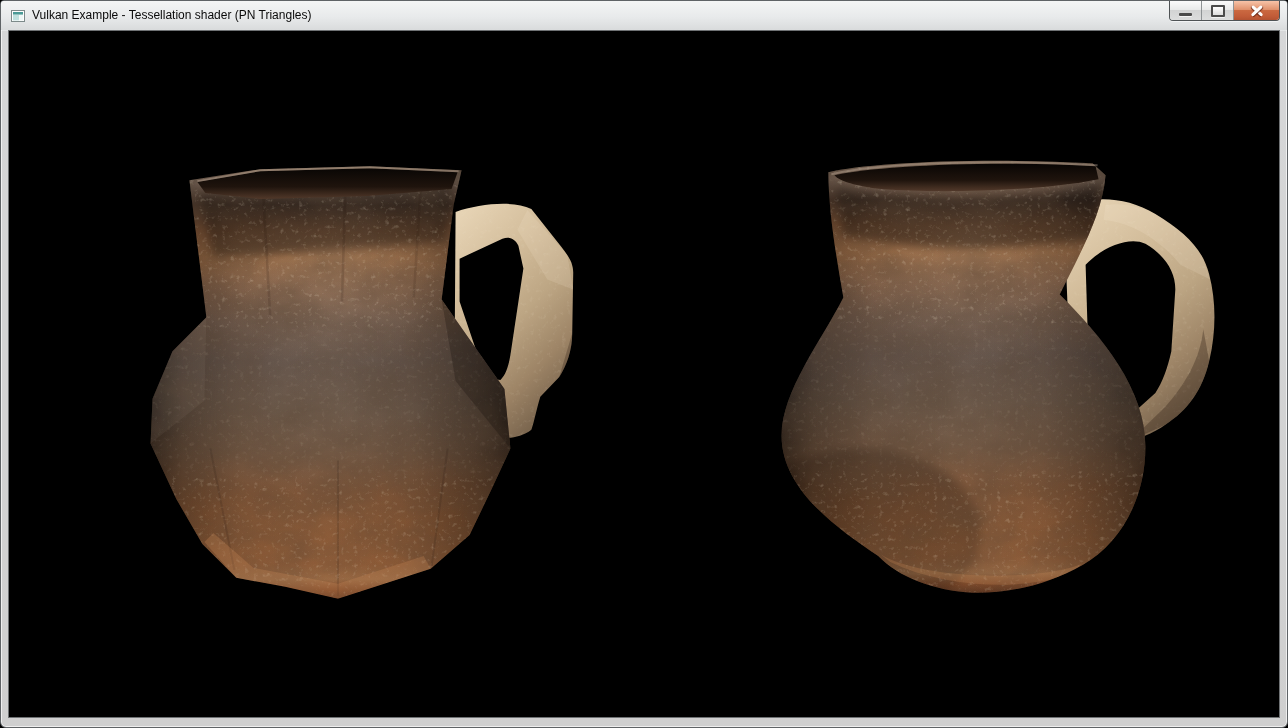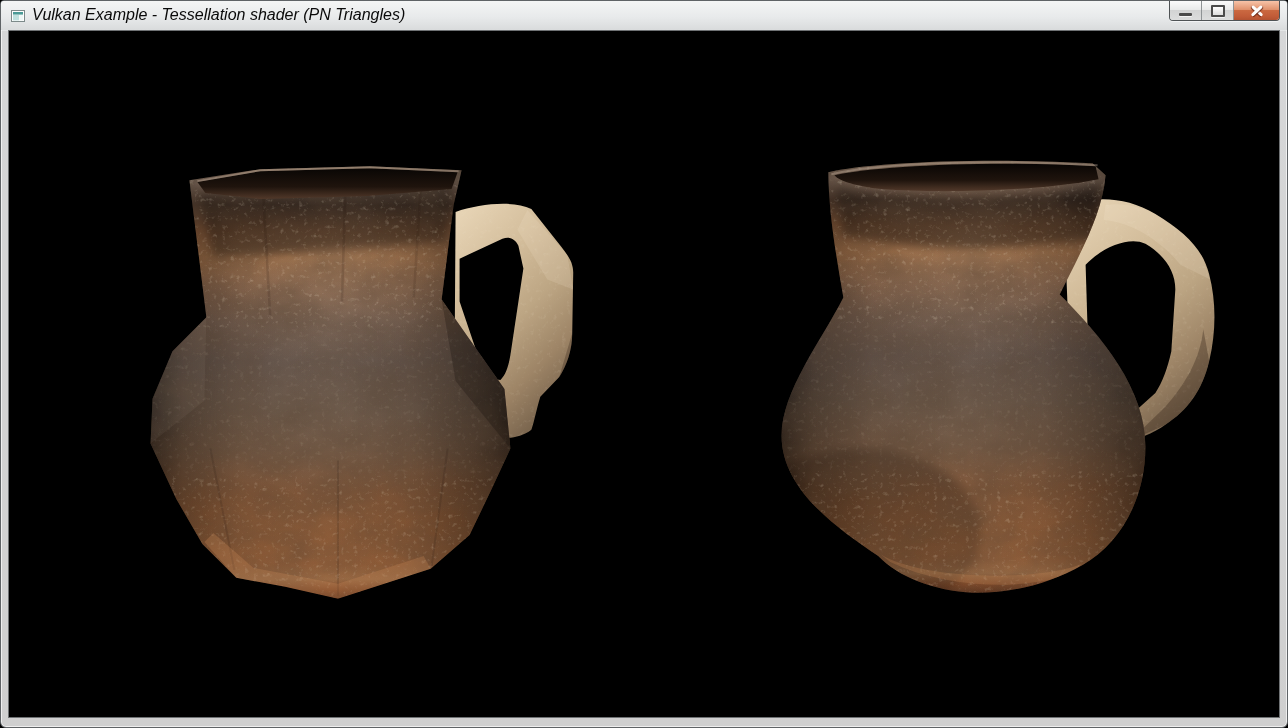--- a/index.html
+++ b/index.html
@@ -8,21 +8,21 @@
   
   .window{position:absolute;inset:0;
     background:linear-gradient(180deg,#f2f3f3 0%,#e3e5e6 30px,#d6d7d8 30px,#cfcfcf 100%);
     border:1px solid #5f6366;border-radius:4px 4px 6px 6px;
     box-shadow:inset 0 0 0 1px rgba(255,255,255,.65);}
   .titlebar{position:absolute;top:0;left:0;right:0;height:29px;
     background:linear-gradient(180deg,#f4f5f5 0%,#e8eaeb 55%,#d9dbdc 100%);
     border-radius:3px 3px 0 0;}
   .app-icon{position:absolute;left:9px;top:7px;width:16px;height:16px;display:block;}
   .title-text{position:absolute;left:31px;top:0;height:46px;line-height:28px;
-    font-size:16px;color:#0a0a0a;white-space:nowrap;font-style:italic;}
+    font-size:12px;color:#0a0a0a;white-space:nowrap;}
   
   .controls{position:absolute;top:0;right:7px;height:19px;display:flex;
     border:1px solid #4f5355;border-top:none;border-radius:0 0 4px 4px;overflow:hidden;
     box-shadow:0 1px 0 rgba(255,255,255,.55), inset 0 1px 0 rgba(255,255,255,.8);}
   .wbtn{width:31px;height:19px;display:flex;position:relative;cursor:default;
     background:linear-gradient(180deg,#fbfbfb 0%,#e9eaea 45%,#d2d3d3 46%,#dcdddd 100%);
     border-right:1px solid #8f9395;}
   .wbtn.close{width:45px;border-right:none;
     background:linear-gradient(180deg,#f7c3a8 0%,#e0926e 45%,#cc6a42 46%,#c25c38 80%,#b25231 100%);}
   .icon-min{width:13px;height:3px;background:#4b4b4b;border-radius:1px;

